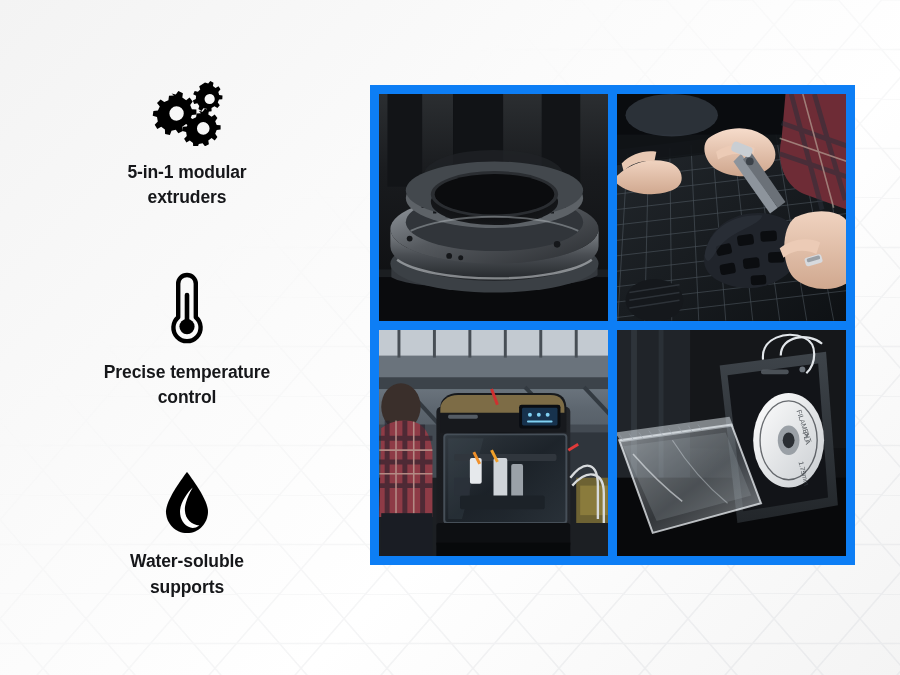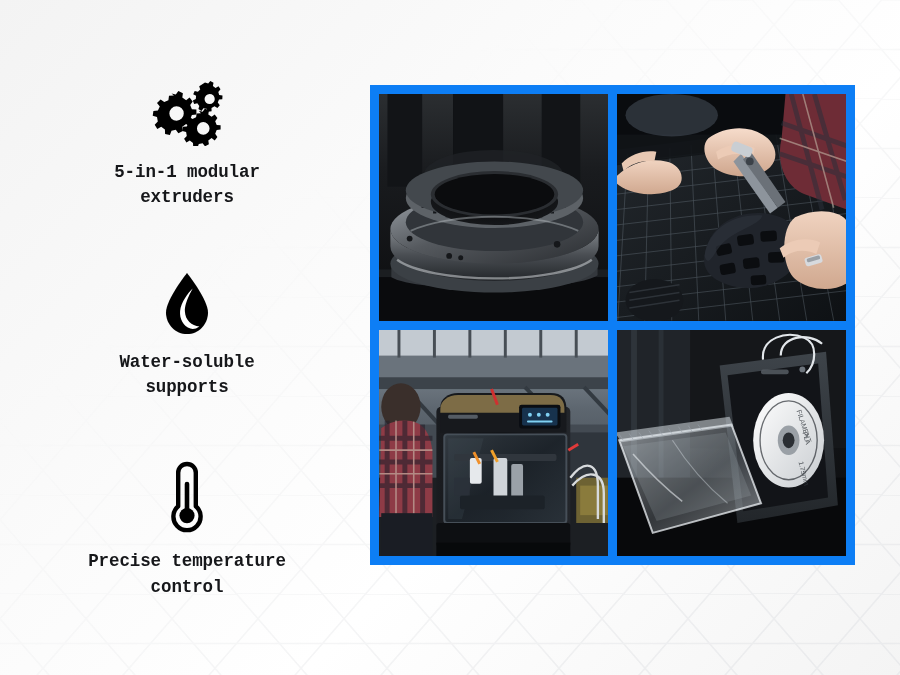--- a/index.html
+++ b/index.html
@@ -30,21 +30,20 @@
     width:250px; height:520px;
     display:flex; flex-direction:column;
     justify-content:space-between;
     align-items:center;
   }
 
   .feature {
     width:100%;
     display:flex; flex-direction:column;
     align-items:center;
-    font-family:Liberation Mono, monospace;
   }
 
   .feature-icon {
     display:block;
     margin-bottom:14px;
     line-height:0;
   }
 
   .feature-label {
     font-size:17.5px;
@@ -120,42 +119,42 @@
                      M54.2 42.1 a6.3 6.3 0 1 0 0.1 12.6 a6.3 6.3 0 0 0 -0.1 -12.6z"></path>
           </g>
         </svg>
       </span>
       <div class="feature-label">5-in-1 modular
 extruders</div>
     </div>
 
     <div class="feature">
       <span class="feature-icon">
+        <svg width="44" height="74" viewBox="0 0 44 74" aria-hidden="true">
+
+          <path d="M22 3 C17 3 13.2 6.9 13.2 11.7 L13.2 45.2 A13.6 13.6 0 1 0 30.8 45.2 L30.8 11.7 C30.8 6.9 27 3 22 3 Z" fill="none" stroke="#000000" stroke-width="4.4" stroke-linejoin="round"></path>
+
+          <path d="M22 23 L22 52" fill="none" stroke="#000000" stroke-width="4.6" stroke-linecap="round"></path>
+
+          <circle cx="22" cy="54.6" r="7.6" fill="#000000"></circle>
+        </svg>
+      </span>
+      <div class="feature-label">Precise temperature
+control</div>
+    </div>
+
+    <div class="feature">
+      <span class="feature-icon">
         <svg width="48" height="64" viewBox="0 0 48 64" aria-hidden="true">
           <path d="M24 1 C24 1 3 27.5 3 40.4 C3 52.4 12.4 62 24 62 C35.6 62 45 52.4 45 40.4 C45 27.5 24 1 24 1 Z" fill="#000000"></path>
           <path d="M29.8 16.5 C29.8 16.5 21.5 30 21.9 39.4 C22.3 48 28.6 53.8 36.4 54.4 C33.3 56.7 30.2 57.4 27.4 56.6 C20.2 54.5 16.4 46.6 17.1 39 C17.8 30.8 25.1 20.4 29.8 16.5 Z" fill="#ffffff"></path>
         </svg>
       </span>
       <div class="feature-label">Water-soluble
 supports</div>
-    </div>
-
-    <div class="feature">
-      <span class="feature-icon">
-        <svg width="44" height="74" viewBox="0 0 44 74" aria-hidden="true">
-
-          <path d="M22 3 C17 3 13.2 6.9 13.2 11.7 L13.2 45.2 A13.6 13.6 0 1 0 30.8 45.2 L30.8 11.7 C30.8 6.9 27 3 22 3 Z" fill="none" stroke="#000000" stroke-width="4.4" stroke-linejoin="round"></path>
-
-          <path d="M22 23 L22 52" fill="none" stroke="#000000" stroke-width="4.6" stroke-linecap="round"></path>
-
-          <circle cx="22" cy="54.6" r="7.6" fill="#000000"></circle>
-        </svg>
-      </span>
-      <div class="feature-label">Precise temperature
-control</div>
     </div>
 
   </div>
 
   <div id="image-grid">
 
     <div class="grid-cell">
       <svg viewBox="0 0 240 235" preserveAspectRatio="xMidYMid slice" aria-hidden="true">
         <defs>
           <linearGradient id="tlbg" x1="0" y1="0" x2="0" y2="1">

